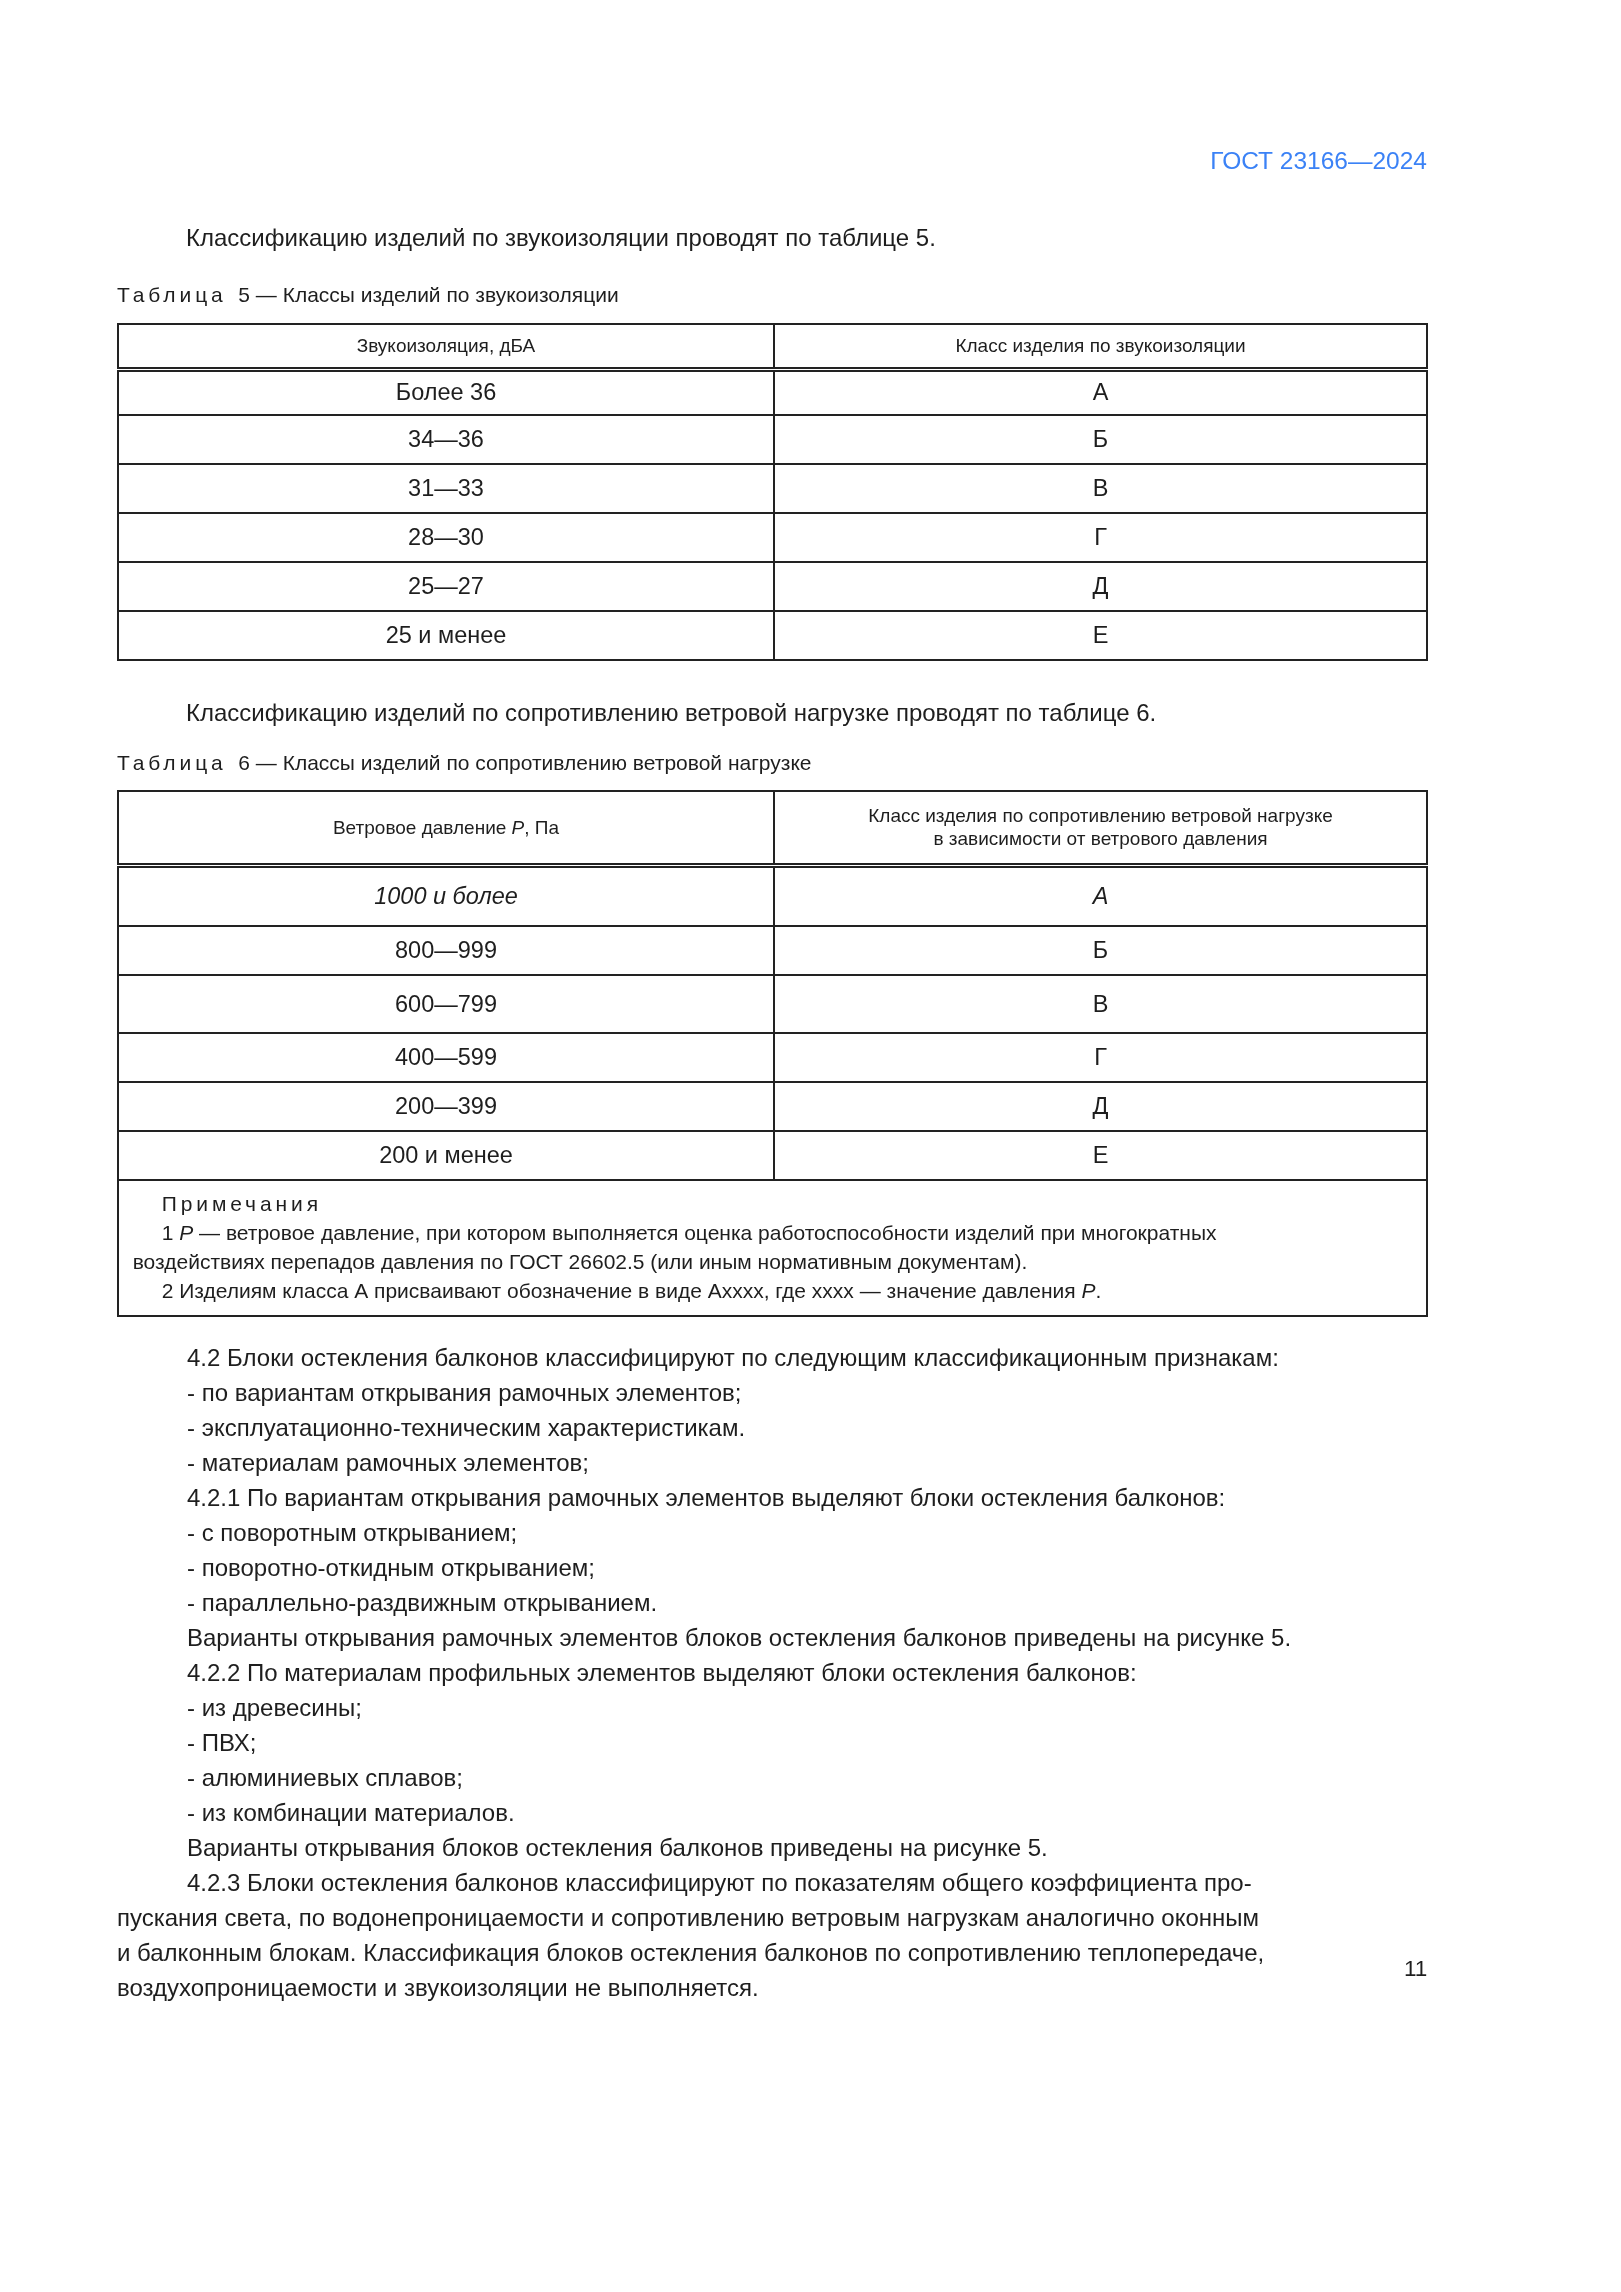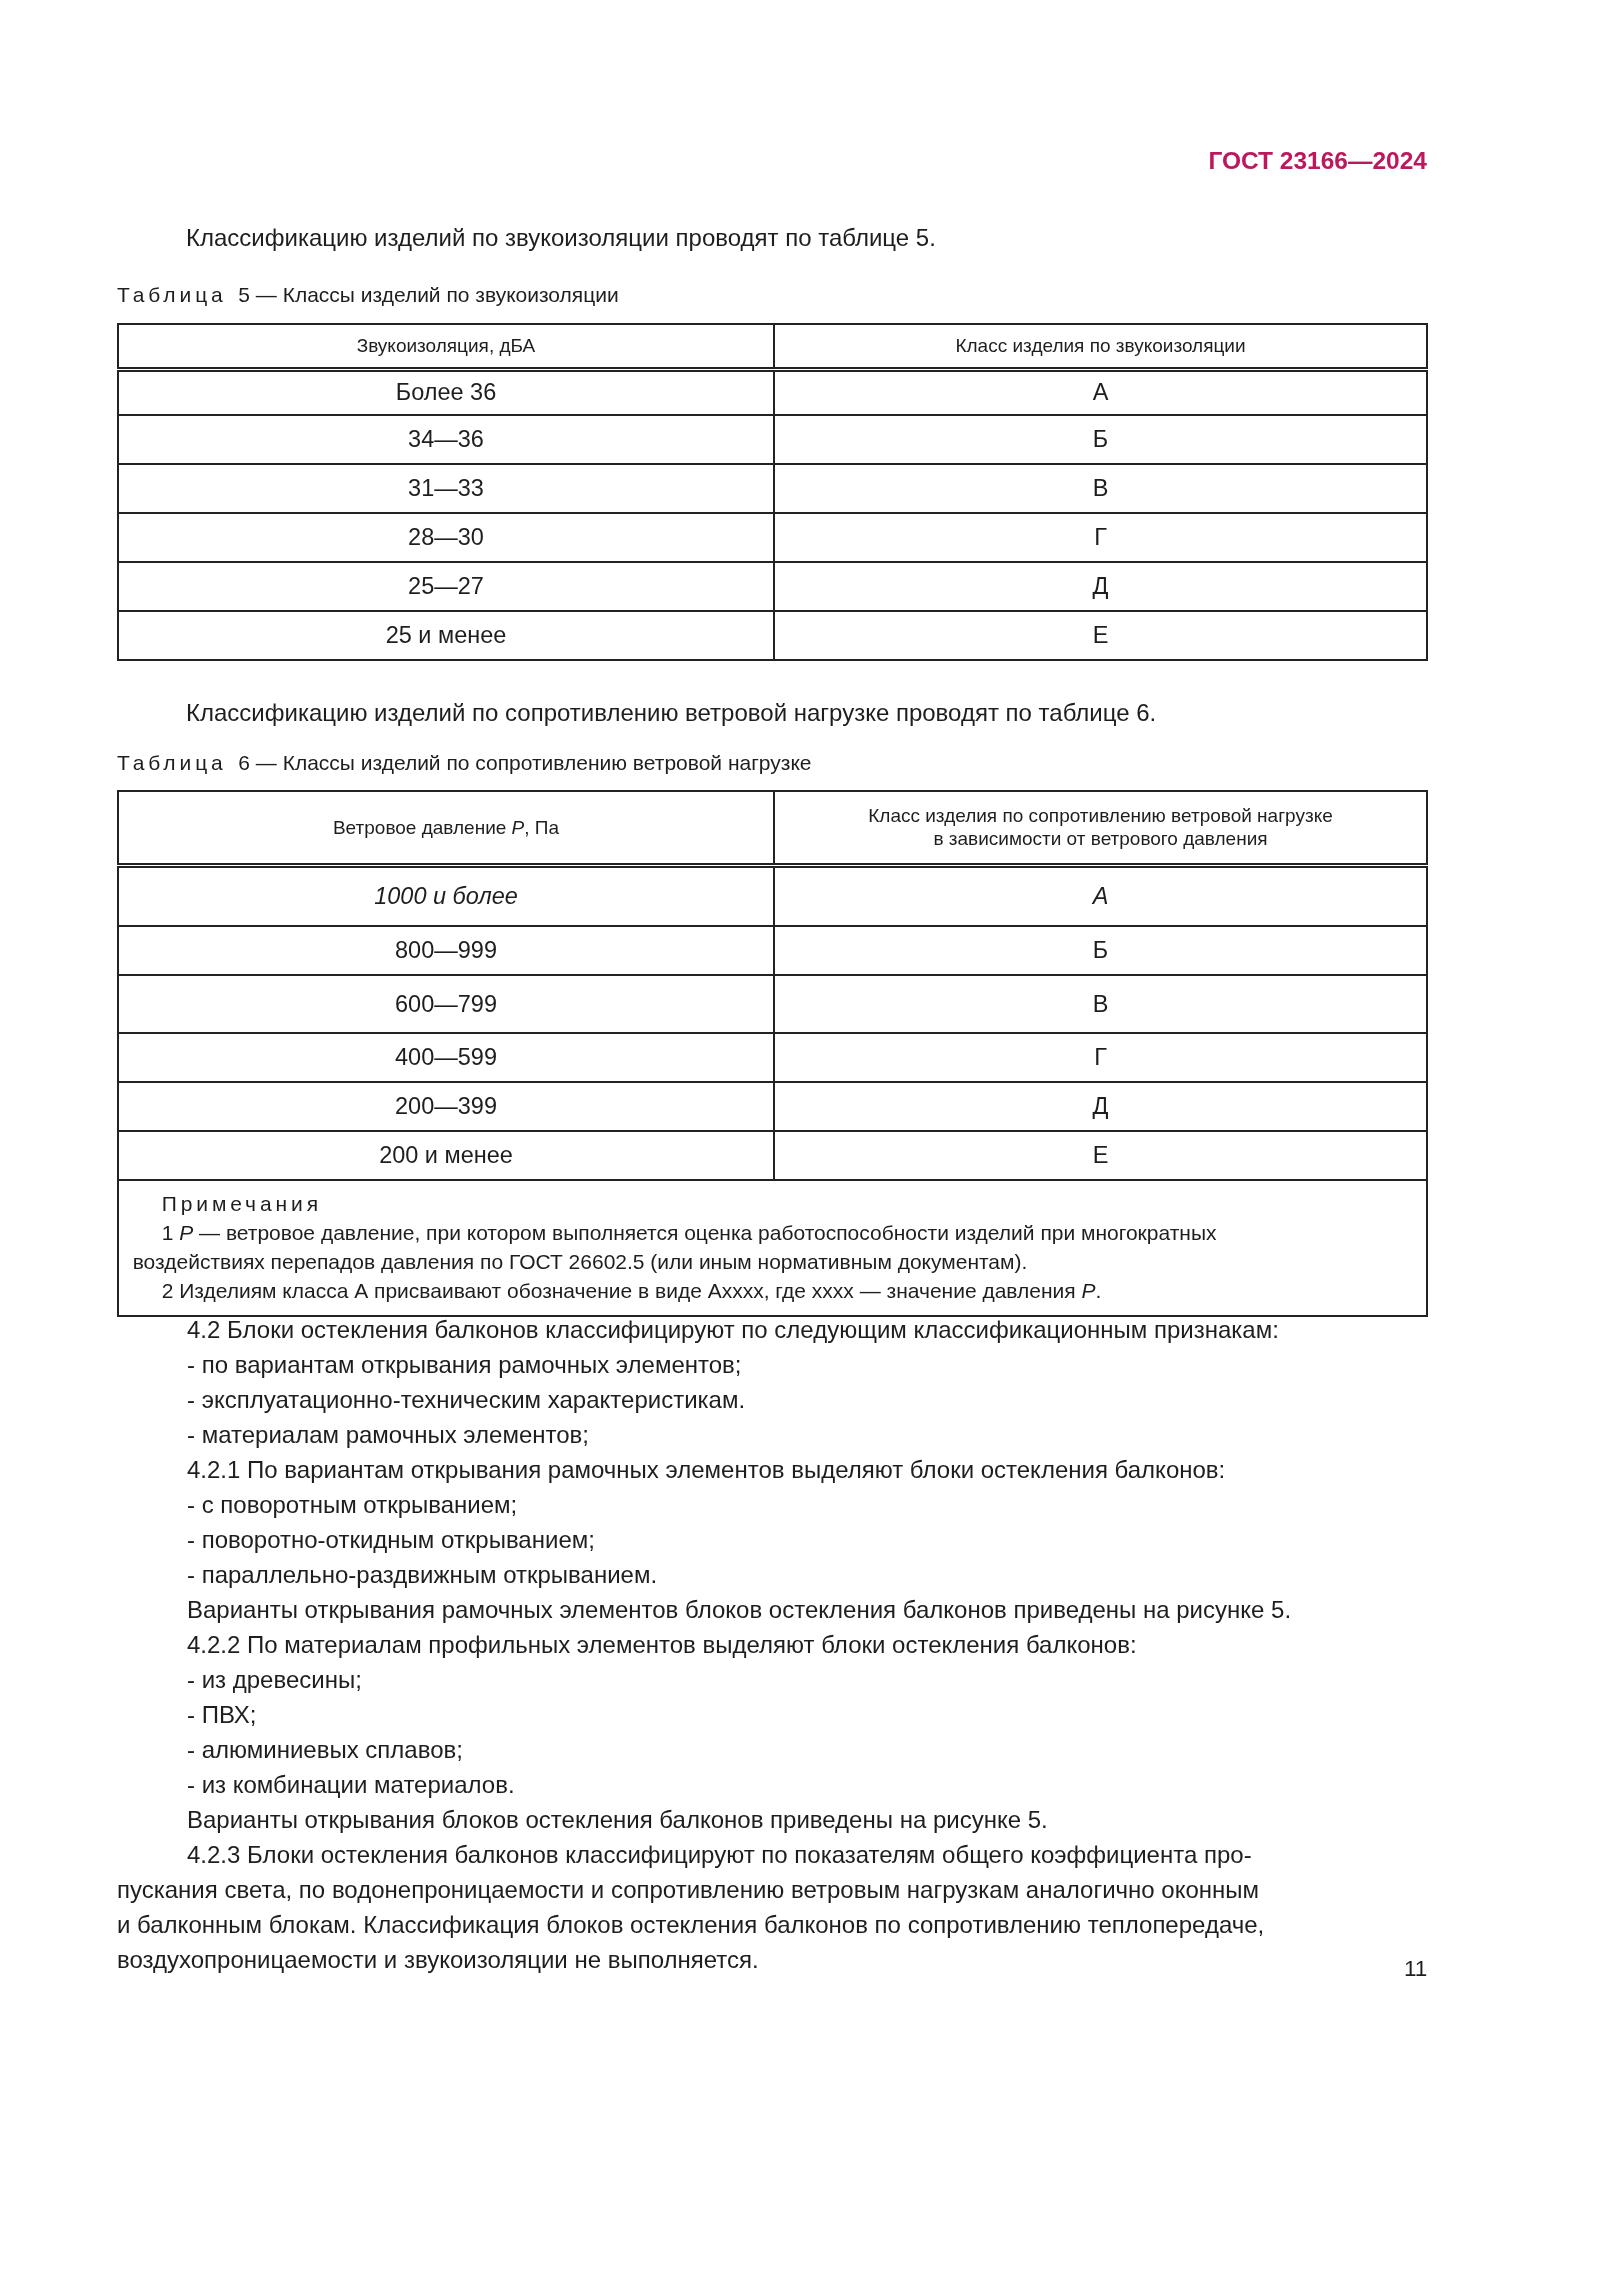--- a/index.html
+++ b/index.html
@@ -3,21 +3,21 @@
 <meta charset="utf-8">
 <style>
   html, body { margin: 0; padding: 0; background: #ffffff; }
   body {
     width: 1621px; height: 2293px; position: relative; overflow: hidden;
     font-family: "Liberation Sans", sans-serif; color: #1e1e1e;
   }
   .abs { position: absolute; }
   .doc-code {
     left: 1078px; top: 147px; width: 349px; text-align: right;
-    font-weight: bold; font-size: 24.5px; color: #be185d;
+    font-weight: normal; font-size: 24.5px; color: #3b82f6;
   }
   .para {
     font-size: 24px; line-height: 35px; white-space: nowrap;
   }
   .caption { font-size: 21px; }
   .spaced { letter-spacing: 3.9px; }
   table.gost {
     position: absolute; left: 117px; width: 1311px;
     border-collapse: collapse; font-size: 23.5px; color: #1e1e1e;
     border: 2.9px solid #222;
@@ -126,21 +126,21 @@
       <td colspan="2" class="notes-cell">
         <div class="ind spaced">Примечания</div>
         <div class="ind"><span>1 </span><i>P</i><span> — ветровое давление, при котором выполняется оценка работоспособности изделий при многократных</span></div>
         <div>воздействиях перепадов давления по ГОСТ 26602.5 (или иным нормативным документам).</div>
         <div class="ind"><span>2  Изделиям класса А присваивают обозначение в виде Axxxx, где xxxx — значение давления </span><i>P</i><span>.</span></div>
       </td>
     </tr>
   </tbody>
 </table>
 
-<div class="abs" id="body-text" style="left:117px; top:1312px; width:1311px;">
+<div class="abs" id="body-text" style="left:117px; top:1340px; width:1311px;">
     <div class="para" style="padding-left: 70px;">4.2  Блоки остекления балконов классифицируют по следующим классификационным признакам:</div>
     <div class="para" style="padding-left: 70px;">-  по вариантам открывания рамочных элементов;</div>
     <div class="para" style="padding-left: 70px;">-  эксплуатационно-техническим характеристикам.</div>
     <div class="para" style="padding-left: 70px;">-  материалам рамочных элементов;</div>
     <div class="para" style="padding-left: 70px;">4.2.1  По вариантам открывания рамочных элементов выделяют блоки остекления балконов:</div>
     <div class="para" style="padding-left: 70px;">-  с поворотным открыванием;</div>
     <div class="para" style="padding-left: 70px;">-  поворотно-откидным открыванием;</div>
     <div class="para" style="padding-left: 70px;">-  параллельно-раздвижным открыванием.</div>
     <div class="para" style="padding-left: 70px;">Варианты открывания рамочных элементов блоков остекления балконов приведены на рисунке 5.</div>
     <div class="para" style="padding-left: 70px;">4.2.2  По материалам профильных элементов выделяют блоки остекления балконов:</div>

